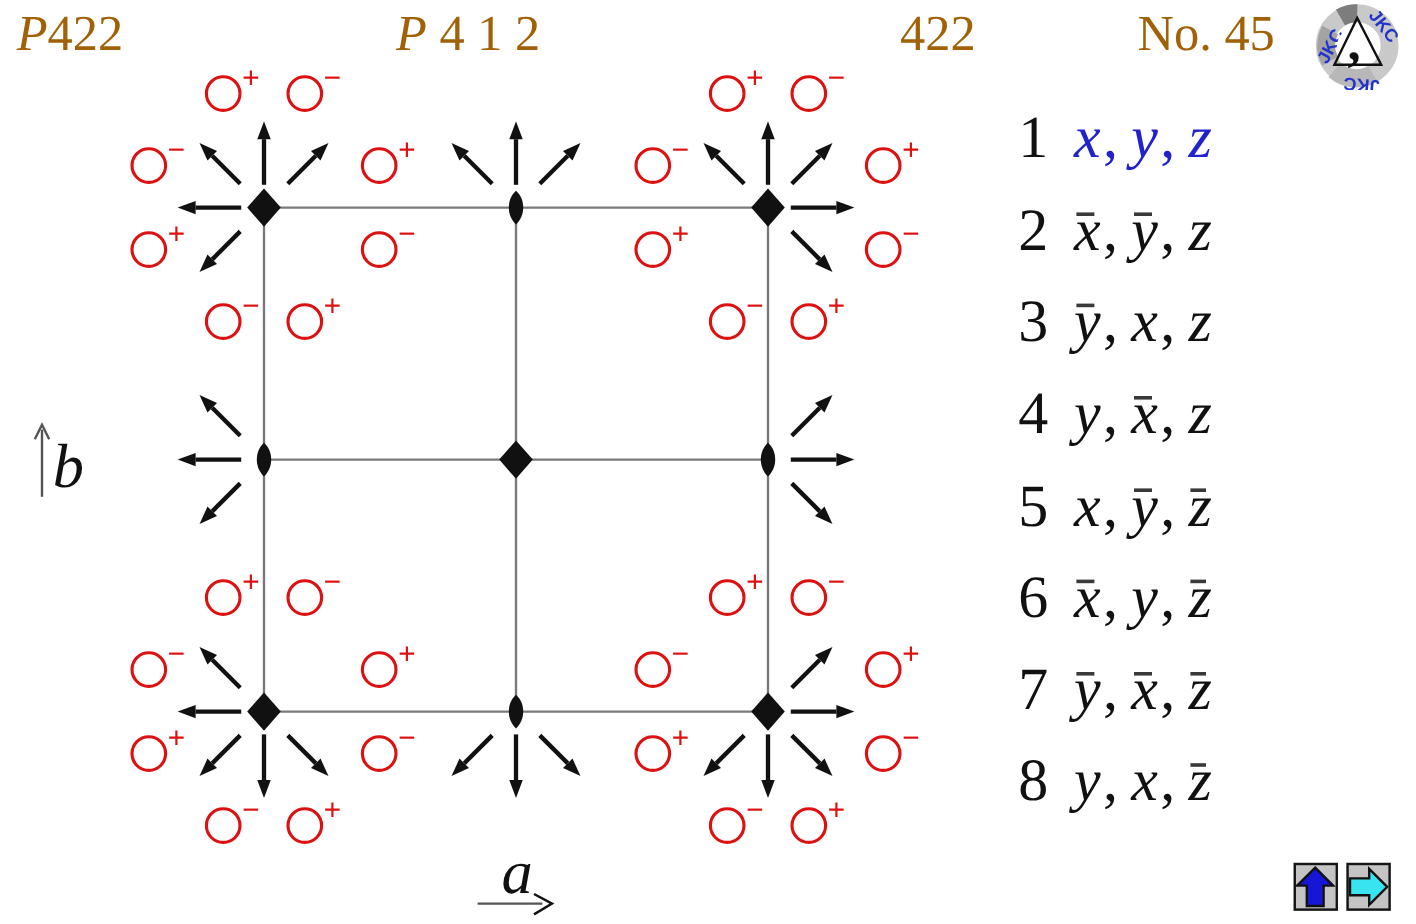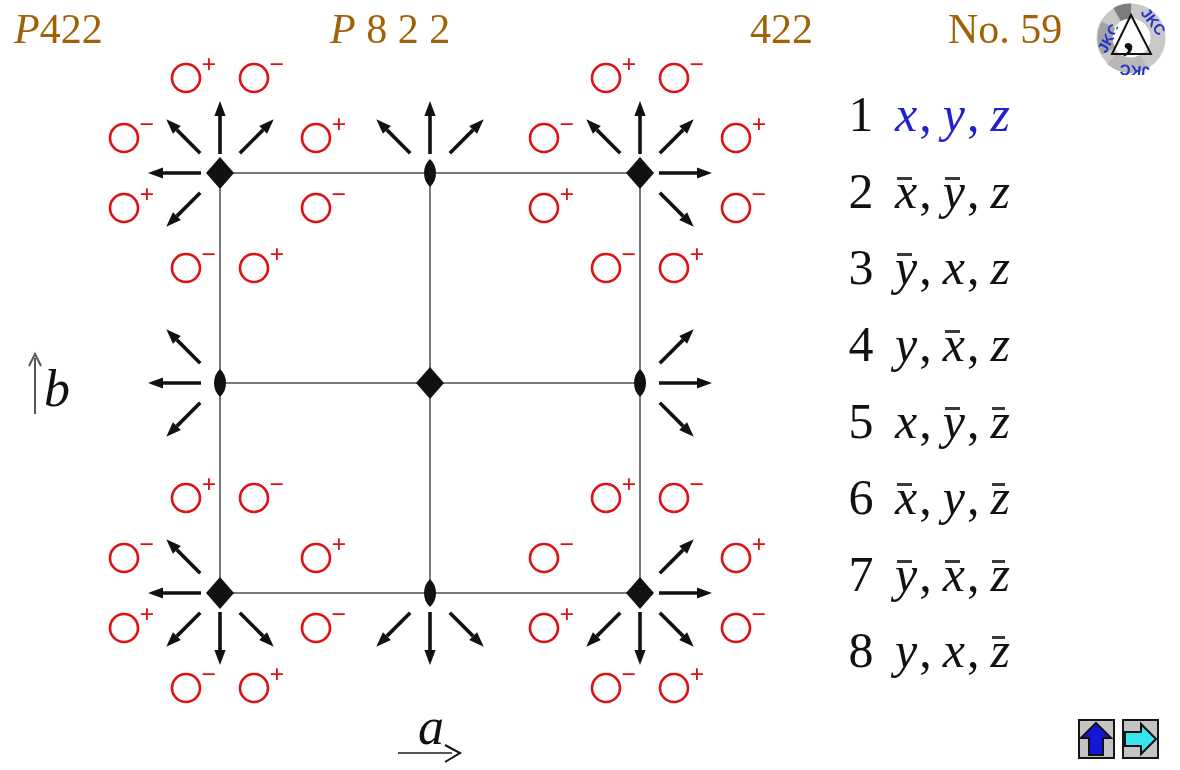--- a/index.html
+++ b/index.html
@@ -31,23 +31,23 @@
   .navbtn{position:absolute;top:719px;width:37px;height:40px;background:#c4c4c4;
     border:2px solid #151515;box-sizing:border-box;display:flex;align-items:center;
     justify-content:center;cursor:pointer;}
   #btn-up{left:1078px;}
   #btn-next{left:1122px;}
 </style>
 </head>
 <body>
 
 <div class="hdr-item" id="hdr-short"><i>P</i><span>422</span></div>
-<div class="hdr-item" id="hdr-full"><i>P</i><span> 8 2 2</span></div>
+<div class="hdr-item" id="hdr-full"><i>P</i><span> 4 1 2</span></div>
 <div class="hdr-item" id="hdr-pg">422</div>
-<div class="hdr-item" id="hdr-no">No. 59</div>
+<div class="hdr-item" id="hdr-no">No. 45</div>
 
 <svg id="logo" viewBox="0 0 96 74">
   <g>
     <circle cx="47" cy="37" r="27" fill="none" stroke="#c9c9c9" stroke-width="15"></circle>
     <path d="M 24.5 24 A 27 27 0 0 0 24.5 50" fill="none" stroke="#a3a3a3" stroke-width="15"></path>
     <path d="M 33 13.5 A 27 27 0 0 1 47 10" fill="none" stroke="#7d7d7d" stroke-width="15"></path>
     <path d="M 28 57.5 A 27 27 0 0 0 60 60.5" fill="none" stroke="#b8b8b8" stroke-width="15"></path>
   </g>
   <g font-family="Liberation Sans, sans-serif" font-size="15" font-weight="bold" fill="#2233cc">
     <text transform="translate(22,53) rotate(-62)">JKC</text>

